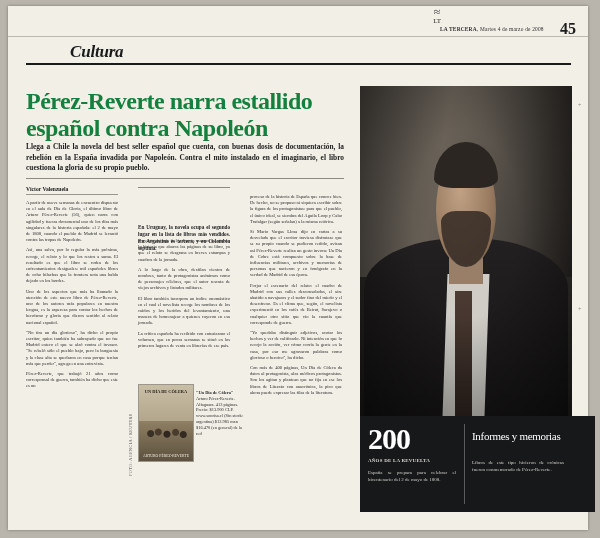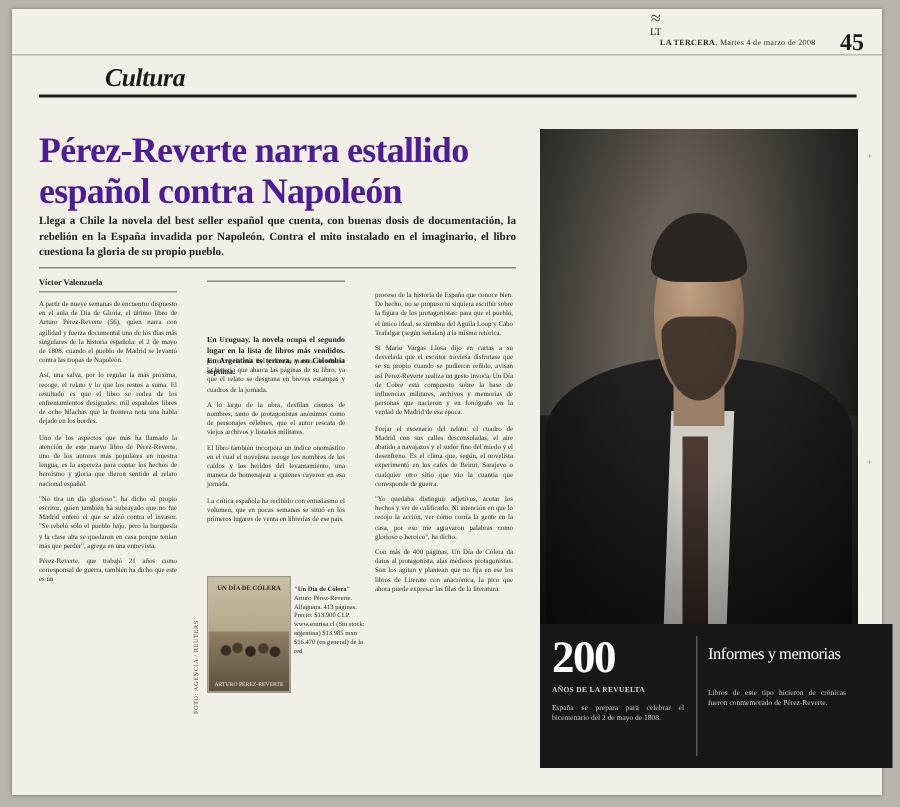--- a/index.html
+++ b/index.html
@@ -89,21 +89,21 @@
   }
   
   .headline {
     position: absolute;
     left: 18px;
     top: 66px;
     width: 330px;
     font-size: 24px;
     line-height: 27px;
     font-weight: bold;
-    color: #4c1d95;
+    color: #15803d;
     letter-spacing: -0.5px;
   }
   .subhead {
     position: absolute;
     left: 18px;
     top: 136px;
     width: 318px;
     font-size: 7.4px;
     line-height: 10.5px;
     font-weight: bold;

